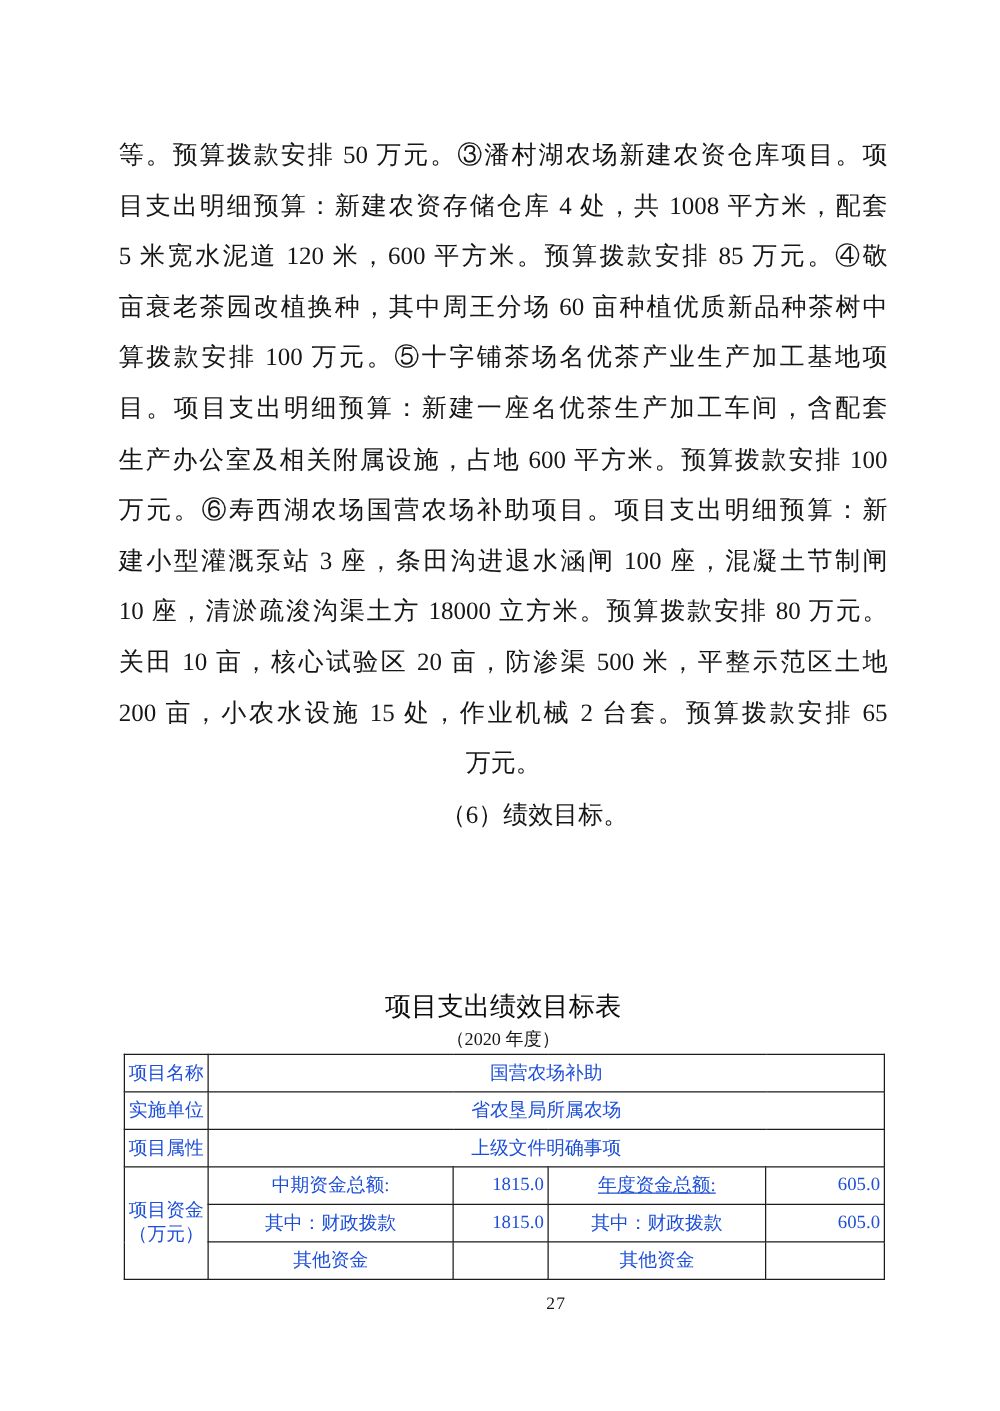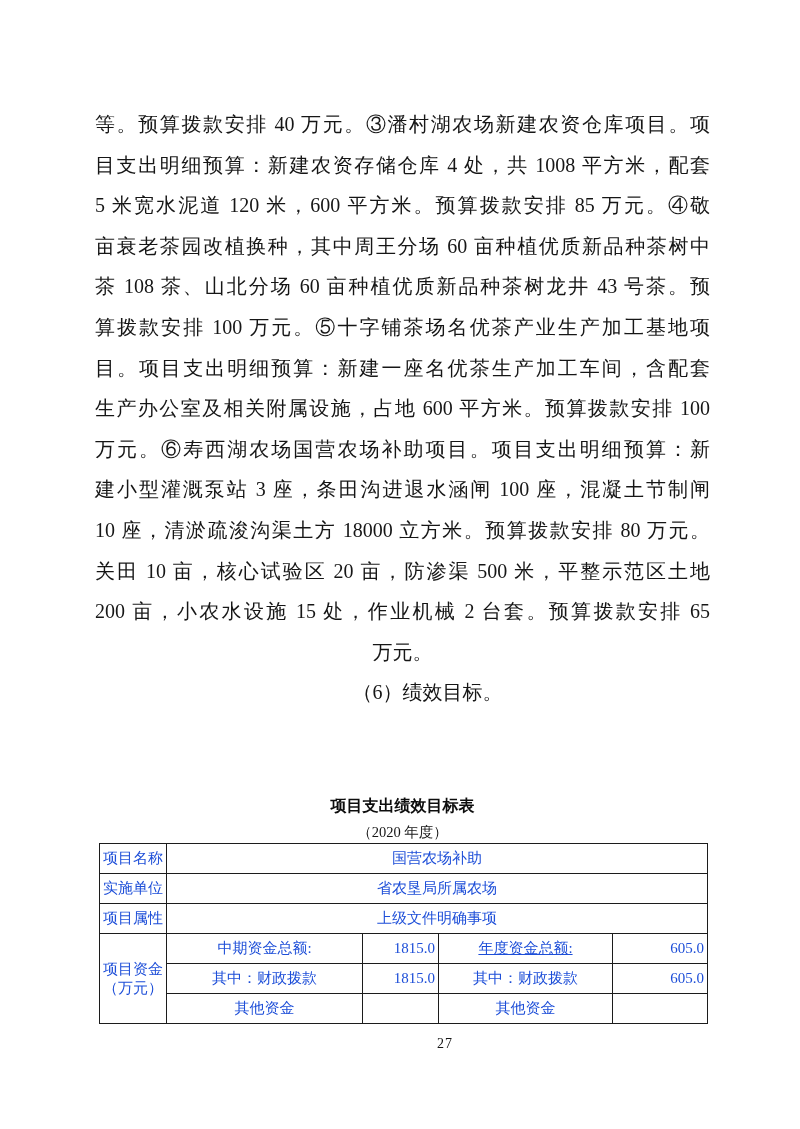--- a/index.html
+++ b/index.html
@@ -39,22 +39,22 @@
   .indent { padding-left: 50px; }
 
   
   .tbl-title {
     position: absolute;
     left: 95px;
     top: 794px;
     width: 615px;
     text-align: center;
     font-family: "Liberation Sans", "DejaVu Sans", sans-serif;
-    font-weight: 700;
-    font-size: 16px;
+    font-weight: 400;
+    font-size: 21px;
     line-height: 24px;
     color: #0d0d0d;
   }
   .tbl-subtitle {
     position: absolute;
     left: 95px;
     top: 823px;
     width: 615px;
     text-align: center;
     font-size: 14.5px;
@@ -98,25 +98,24 @@
     letter-spacing: 1px;
     margin-left: 47px;
   }
 </style>
 </head>
 <body>
 
 <div class="page">
 
   <div class="bodytext">
-    <span class="bline jline">等。预算拨款安排 40 万元。③潘村湖农场新建农资仓库项目。项</span>
+    <span class="bline jline">等。预算拨款安排 50 万元。③潘村湖农场新建农资仓库项目。项</span>
     <span class="bline jline">目支出明细预算：新建农资存储仓库 4 处，共 1008 平方米，配套</span>
     <span class="bline jline">5 米宽水泥道 120 米，600 平方米。预算拨款安排 85 万元。④敬</span>
     <span class="bline jline">亩衰老茶园改植换种，其中周王分场 60 亩种植优质新品种茶树中</span>
-    <span class="bline jline">茶 108 茶、山北分场 60 亩种植优质新品种茶树龙井 43 号茶。预</span>
     <span class="bline jline">算拨款安排 100 万元。⑤十字铺茶场名优茶产业生产加工基地项</span>
     <span class="bline jline">目。项目支出明细预算：新建一座名优茶生产加工车间，含配套</span>
     <span class="bline jline">生产办公室及相关附属设施，占地 600 平方米。预算拨款安排 100</span>
     <span class="bline jline">万元。⑥寿西湖农场国营农场补助项目。项目支出明细预算：新</span>
     <span class="bline jline">建小型灌溉泵站 3 座，条田沟进退水涵闸 100 座，混凝土节制闸</span>
     <span class="bline jline">10 座，清淤疏浚沟渠土方 18000 立方米。预算拨款安排 80 万元。</span>
     <span class="bline jline">关田 10 亩，核心试验区 20 亩，防渗渠 500 米，平整示范区土地</span>
     <span class="bline jline">200 亩，小农水设施 15 处，作业机械 2 台套。预算拨款安排 65</span>
     <span class="bline pline">万元。</span>
     <span class="bline pline indent">（6）绩效目标。</span>

